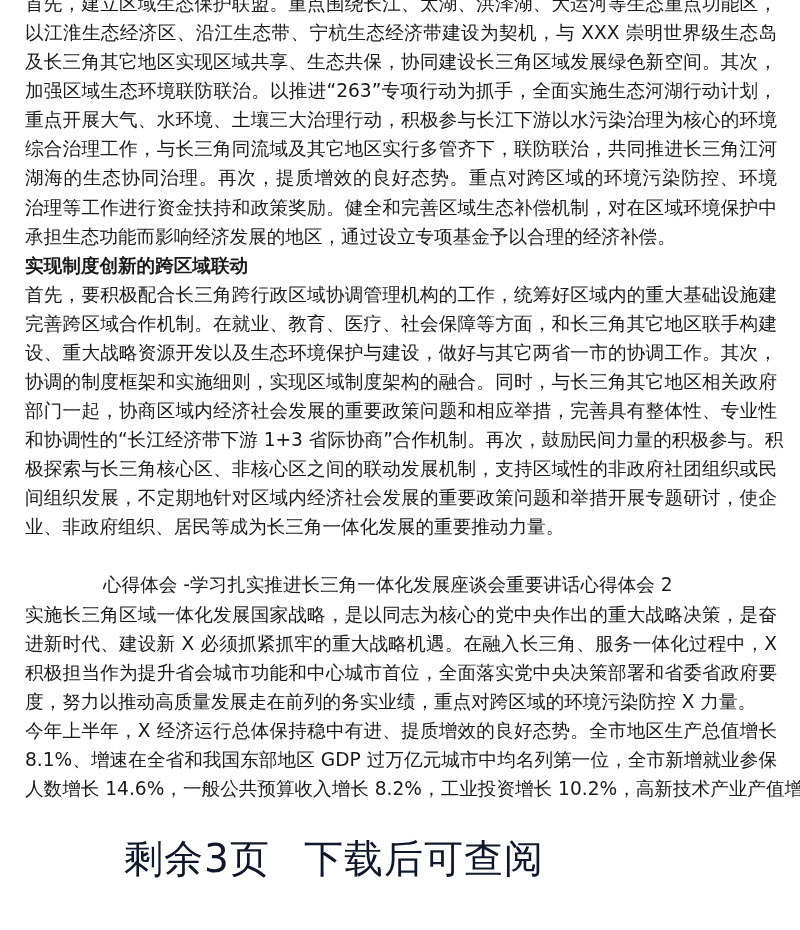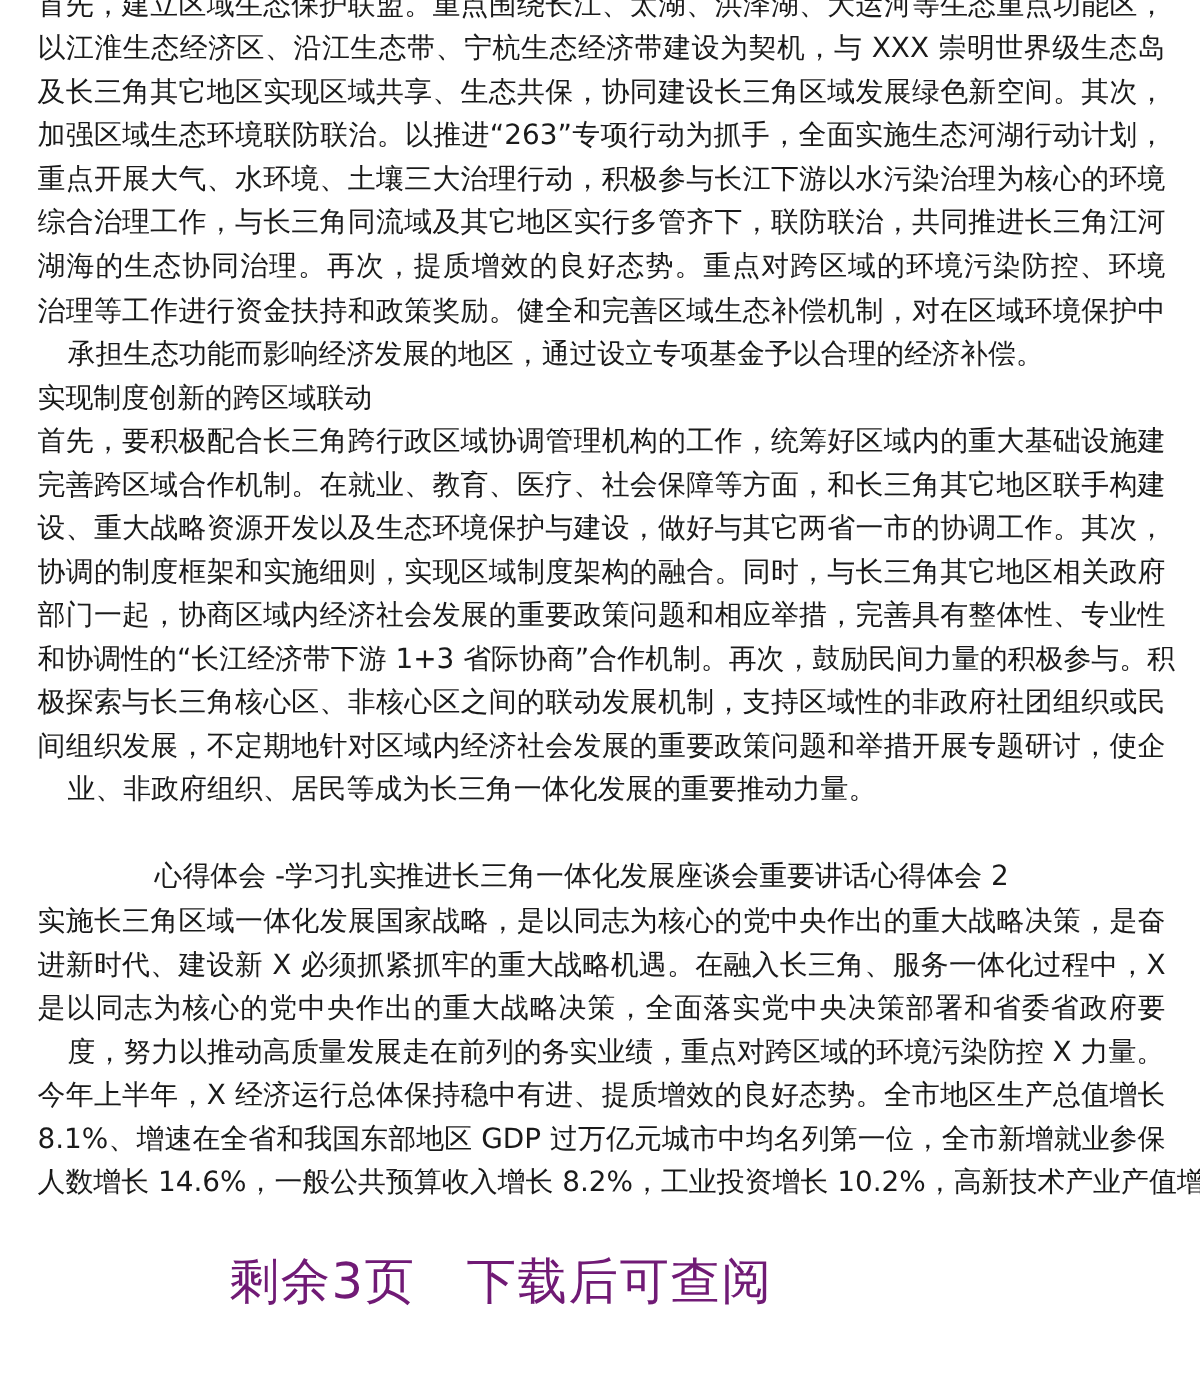--- a/index.html
+++ b/index.html
@@ -21,31 +21,31 @@
   .line {
     height: 29.08px;
     line-height: 29.08px;
     font-size: 18.6px;
     white-space: nowrap;
     overflow: visible;
     text-align: justify;
     text-align-last: justify;
     letter-spacing: 0px;
   }
-  .line.last { text-align-last: left; margin-left: 20px; }
-  .line.heading { text-align-last: left; }
+  .line.last { text-align-last: left; }
+  .line.heading { text-align-last: left; font-weight: bold; }
   .line.title { text-align-last: left; padding-left: 78px; margin-top: 29px; }
   .more-pages {
     position: absolute;
     left: 0;
     width: 668px;
     top: 832px;
     text-align: center;
-    font-size: 33px;
-    color: #701a75;
+    font-size: 39px;
+    color: #0f172a;
     letter-spacing: 1px;
   }
   .more-pages .gap { display: inline-block; width: 34px; }
 </style>
 </head>
 <body>
 
 <div class="doc">
   <div class="line">首先，建立区域生态保护联盟。重点围绕长江、太湖、洪泽湖、大运河等生态重点功能区，</div>
   <div class="line">以江淮生态经济区、沿江生态带、宁杭生态经济带建设为契机，与 XXX 崇明世界级生态岛</div>
@@ -62,21 +62,21 @@
   <div class="line">设、重大战略资源开发以及生态环境保护与建设，做好与其它两省一市的协调工作。其次，</div>
   <div class="line">协调的制度框架和实施细则，实现区域制度架构的融合。同时，与长三角其它地区相关政府</div>
   <div class="line">部门一起，协商区域内经济社会发展的重要政策问题和相应举措，完善具有整体性、专业性</div>
   <div class="line">和协调性的“长江经济带下游 1+3 省际协商”合作机制。再次，鼓励民间力量的积极参与。积</div>
   <div class="line">极探索与长三角核心区、非核心区之间的联动发展机制，支持区域性的非政府社团组织或民</div>
   <div class="line">间组织发展，不定期地针对区域内经济社会发展的重要政策问题和举措开展专题研讨，使企</div>
   <div class="line last">业、非政府组织、居民等成为长三角一体化发展的重要推动力量。</div>
   <div class="line title">心得体会  -学习扎实推进长三角一体化发展座谈会重要讲话心得体会 2</div>
   <div class="line">实施长三角区域一体化发展国家战略，是以同志为核心的党中央作出的重大战略决策，是奋</div>
   <div class="line">进新时代、建设新 X 必须抓紧抓牢的重大战略机遇。在融入长三角、服务一体化过程中，X</div>
-  <div class="line">是以同志为核心的党中央作出的重大战略决策，全面落实党中央决策部署和省委省政府要</div>
+  <div class="line">积极担当作为提升省会城市功能和中心城市首位，全面落实党中央决策部署和省委省政府要</div>
   <div class="line last">度，努力以推动高质量发展走在前列的务实业绩，重点对跨区域的环境污染防控 X 力量。</div>
   <div class="line">今年上半年，X 经济运行总体保持稳中有进、提质增效的良好态势。全市地区生产总值增长</div>
   <div class="line">8.1%、增速在全省和我国东部地区 GDP 过万亿元城市中均名列第一位，全市新增就业参保</div>
   <div class="line">人数增长 14.6%，一般公共预算收入增长 8.2%，工业投资增长 10.2%，高新技术产业产值增长</div>
 </div>
 
 <div class="more-pages">
   <span>剩余3页</span><span class="gap"></span><span>下载后可查阅</span>
 </div>
 

